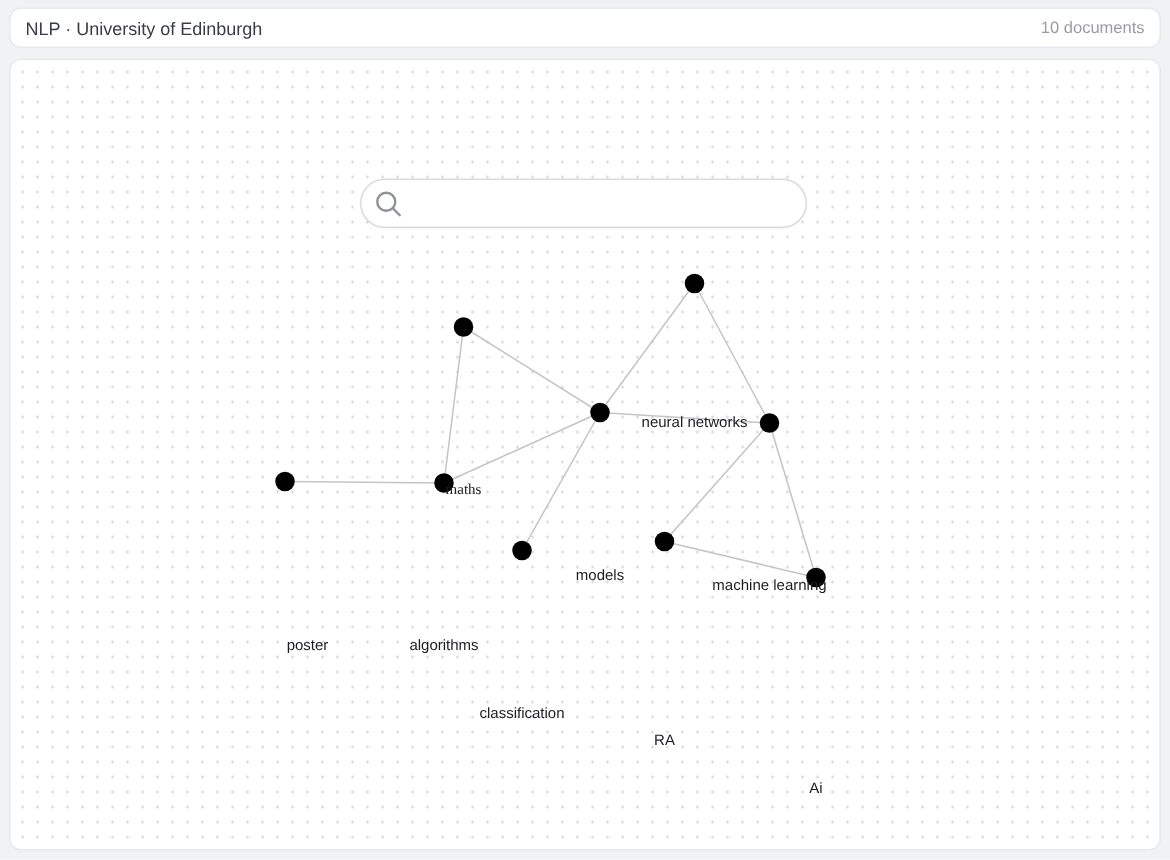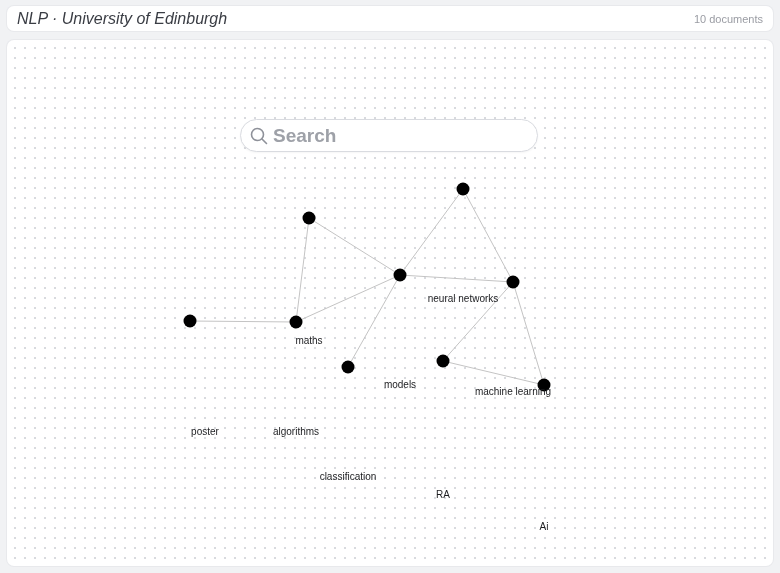--- a/index.html
+++ b/index.html
@@ -20,23 +20,22 @@
       background: #ffffff;
       border-radius: 7px;
       box-shadow: 0 0 0 1px #e8e9ec;
       display: flex;
       align-items: center;
       justify-content: space-between;
       box-sizing: border-box;
       padding: 0 10px;
     }
     .header .title {
-      font-size: 16px;
+      font-size: 12px;
       color: #3a3d44;
-      font-style: italic;
     }
     .header .count {
       font-size: 11px;
       color: #9a9ca3;
     }
     .canvas {
       position: absolute;
       left: 7px;
       top: 40px;
       width: 766px;
@@ -123,33 +122,32 @@
       <circle cx="302" cy="178" r="6.5" fill="#000000"></circle>
       <circle cx="393" cy="235" r="6.5" fill="#000000"></circle>
       <circle cx="506" cy="242" r="6.5" fill="#000000"></circle>
       <circle cx="183" cy="281" r="6.5" fill="#000000"></circle>
       <circle cx="289" cy="282" r="6.5" fill="#000000"></circle>
       <circle cx="341" cy="327" r="6.5" fill="#000000"></circle>
       <circle cx="436" cy="321" r="6.5" fill="#000000"></circle>
       <circle cx="537" cy="345" r="6.5" fill="#000000"></circle>
     </svg>
   <div id="labels-layer">
-      <div class="label" style="left: 456px; top: 258px; color: rgb(28, 29, 32);">neural networks</div>
-      <div class="label" style="left: 302px; top: 300px; color: rgb(28, 29, 32);">maths</div>
+      <div class="label" style="left: 456px; top: 242px; color: rgb(28, 29, 32);">neural networks</div>
+      <div class="label" style="left: 302px; top: 287px; color: rgb(28, 29, 32); font-family: Liberation Serif, serif;">maths</div>
       <div class="label" style="left: 393px; top: 344px; color: rgb(28, 29, 32);">models</div>
       <div class="label" style="left: 506px; top: 351px; color: rgb(28, 29, 32);">machine learning</div>
       <div class="label" style="left: 183px; top: 391px; color: rgb(28, 29, 32); margin-left: 15px;">poster</div>
       <div class="label" style="left: 289px; top: 391px; color: rgb(28, 29, 32);">algorithms</div>
       <div class="label" style="left: 341px; top: 436px; color: rgb(28, 29, 32);">classification</div>
       <div class="label" style="left: 436px; top: 454px; color: rgb(28, 29, 32);">RA</div>
       <div class="label" style="left: 537px; top: 454px; color: rgb(28, 29, 32); margin-top: 32px;">Ai</div>
     </div>
 
   <div class="search">
     <span class="search-icon">
       <svg width="18" height="18" viewBox="0 0 18 18">
         <circle cx="7.5" cy="7.5" r="6" fill="none" stroke="#8e9199" stroke-width="1.6"></circle>
         <line x1="12" y1="12" x2="16.5" y2="16.5" stroke="#8e9199" stroke-width="1.6" stroke-linecap="round"></line>
       </svg>
     </span>
-    <input type="text" placeholder="Search" style="">
   </div>
 </div>
 
 </body></html>

